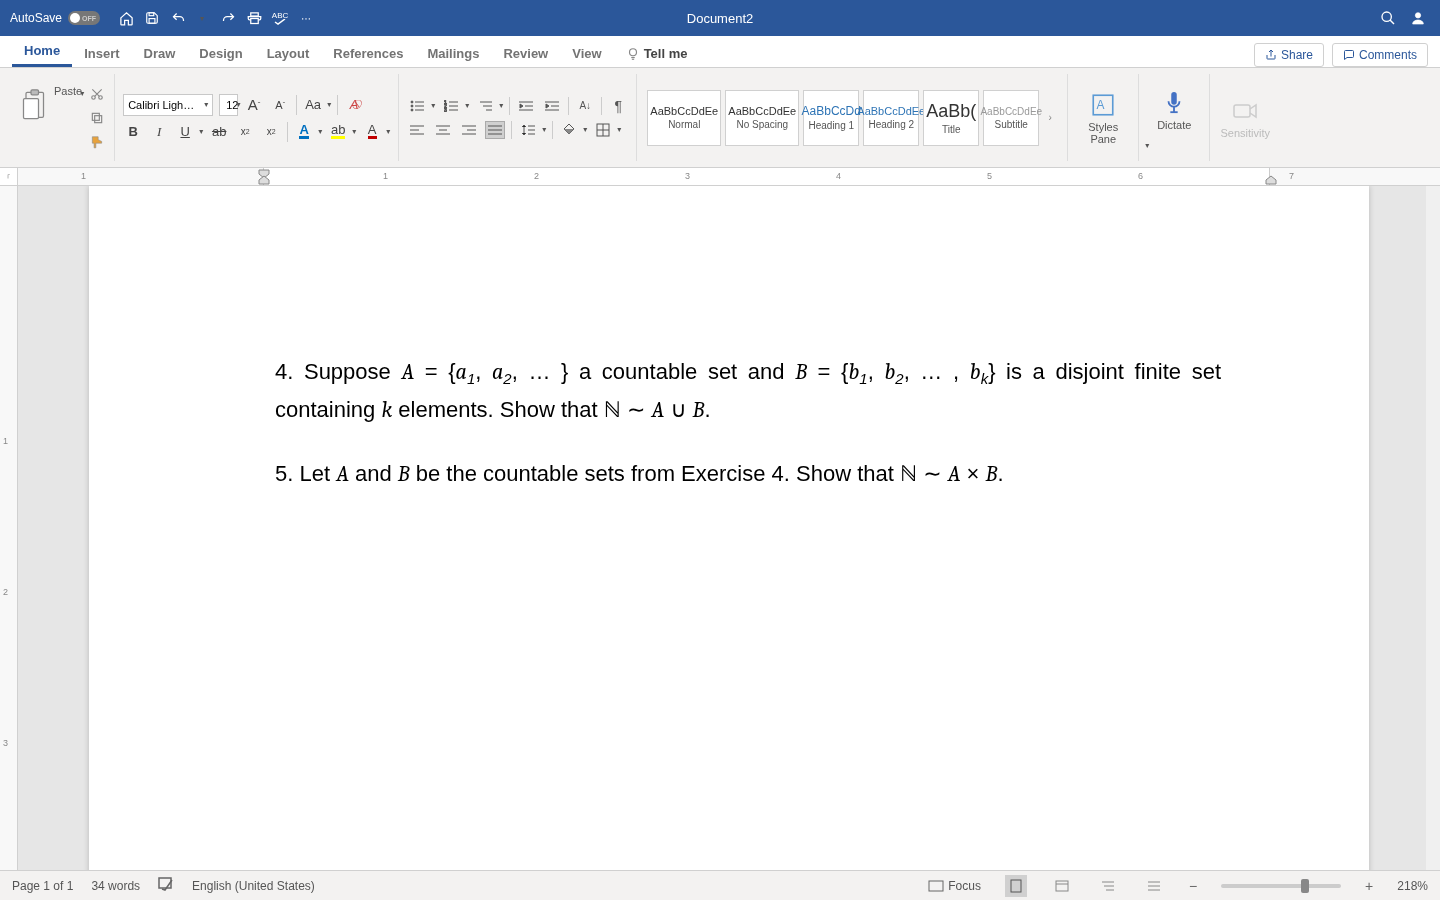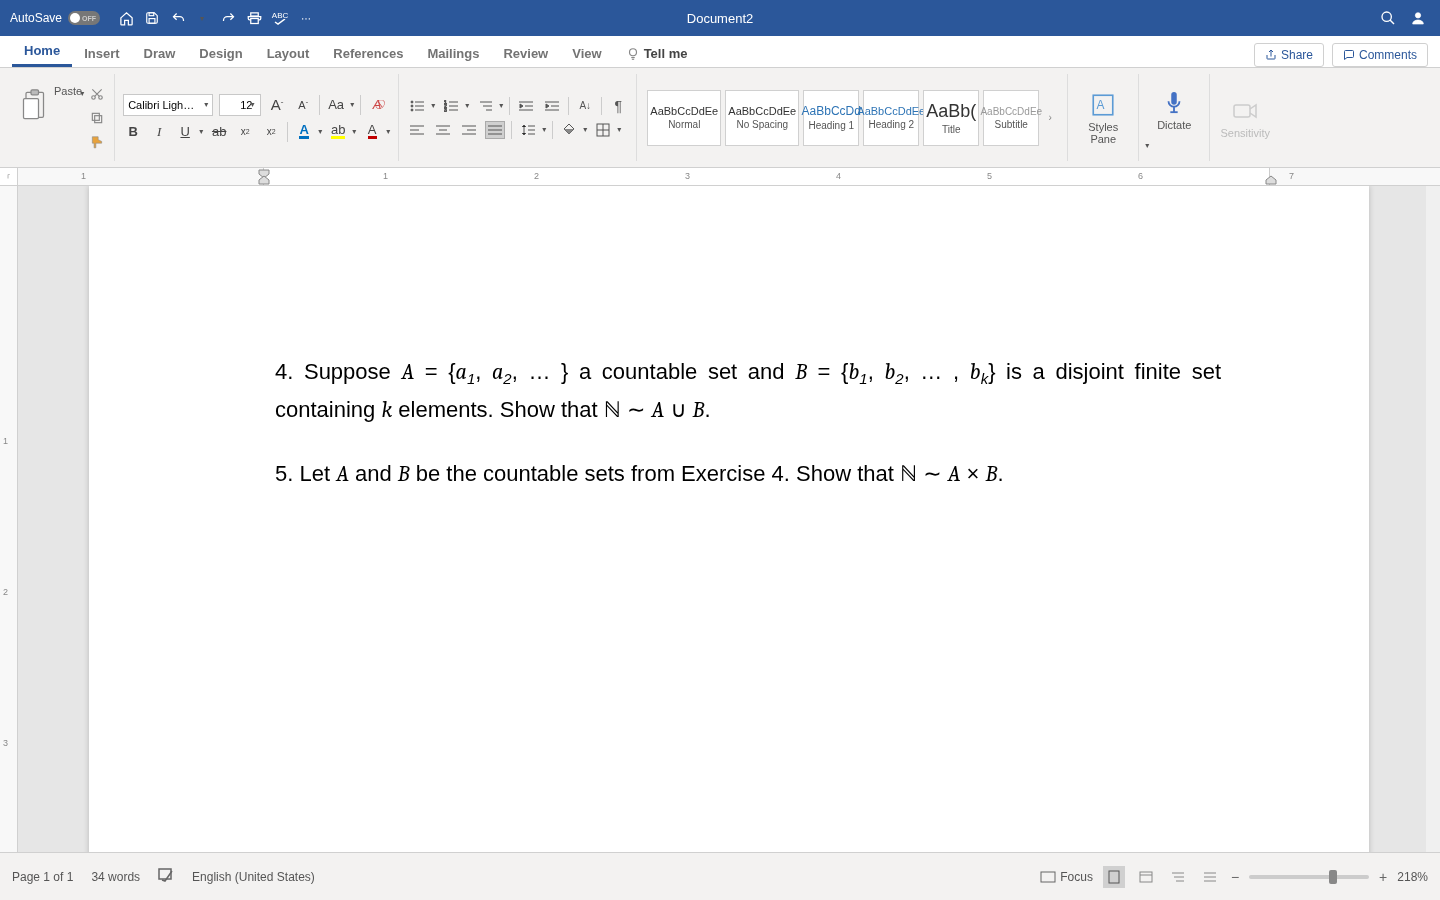--- a/index.html
+++ b/index.html
@@ -31,21 +31,21 @@
 .group:last-child { border-right:none; }
 .row { display:flex; align-items:center; gap:6px; }
 .paste-group { align-items:center; text-align:center; }
 .paste-icon { width:36px; height:42px; display:flex; align-items:center; justify-content:center; }
 .paste-label { font-size:11px; color:#555; }
 .clip-side { display:flex; flex-direction:column; gap:6px; margin-left:4px; }
 .small-icon { width:18px; height:18px; display:flex; align-items:center; justify-content:center; color:#555; cursor:pointer; font-size:12px; }
 .dropdown-arrow { font-size:8px; color:#555; margin-left:-2px; }
 
 .font-name { width:90px; height:22px; border:1px solid #c8c8c8; background:#fff; font-size:11px; padding:0 4px; display:flex; align-items:center; justify-content:space-between; }
-.font-size { width:42px; height:22px; border:1px solid #c8c8c8; background:#fff; font-size:11px; padding:0 20px; display:flex; align-items:center; justify-content:space-between; }
+.font-size { width:19px; height:22px; border:1px solid #c8c8c8; background:#fff; font-size:11px; padding:0 6px; display:flex; align-items:center; justify-content:space-between; }
 .fmt-btn { min-width:20px; height:20px; display:flex; align-items:center; justify-content:center; cursor:pointer; font-size:13px; color:#444; }
 .fmt-btn.bold { font-weight:bold; }
 .fmt-btn.italic { font-style:italic; font-family:Georgia,serif; }
 .fmt-btn.underline { text-decoration:underline; }
 .fmt-btn.strike { text-decoration:line-through; }
 .sub { font-size:10px; }
 .sup { font-size:10px; }
 .color-underline-blue { border-bottom:3px solid #0070c0; display:inline-block; line-height:12px; }
 .color-underline-yellow { border-bottom:3px solid #ffff00; display:inline-block; line-height:12px; }
 .color-underline-red { border-bottom:3px solid #c00000; display:inline-block; line-height:12px; }
@@ -85,22 +85,22 @@
 .page { width:1280px; background:#fff; box-shadow:0 0 6px rgba(0,0,0,0.2); min-height:1600px; position:relative; }
 .page-content { position:absolute; left:186px; top:168px; width:946px; font-family:Cambria,Georgia,serif; font-size:22px; color:#000; line-height:1.65; }
 .para { margin-bottom:28px; text-align:justify; }
 .math-i { font-style:italic; font-family:Cambria,Georgia,serif; }
 .dsN { font-family:Cambria,Georgia,serif; }
 .subsc { font-size:0.68em; vertical-align:sub; font-style:italic; }
 
 .scrollbar-v { position:absolute; right:0; top:186px; bottom:30px; width:14px; background:#f0f0f0; }
 
 
-.status-bar { position:absolute; bottom:0; left:0; right:0; height:48px; background:#f3f2f1; border-top:1px solid #d0d0d0; display:flex; align-items:center; padding:0 12px; font-size:12px; color:#555; gap:18px; }
-.status-right { margin-left:auto; display:flex; align-items:center; gap:10px; }
+.status-bar { position:absolute; bottom:0; left:0; right:0; height:30px; background:#f3f2f1; border-top:1px solid #d0d0d0; display:flex; align-items:center; padding:0 12px; font-size:12px; color:#555; gap:18px; }
+.status-right { margin-left:auto; display:flex; align-items:center; gap:24px; }
 .view-btn { width:22px; height:22px; display:flex; align-items:center; justify-content:center; cursor:pointer; color:#666; }
 .view-btn.active { background:#d0d0d0; }
 .zoom-slider { width:120px; height:4px; background:#ccc; position:relative; border-radius:2px; }
 .zoom-thumb { position:absolute; width:8px; height:14px; background:#888; top:-5px; left:80px; border-radius:2px; }
 .zoom-minus,.zoom-plus { cursor:pointer; font-size:14px; color:#666; }
 </style>
 </head>
 <body>
 
 <div class="title-bar">

